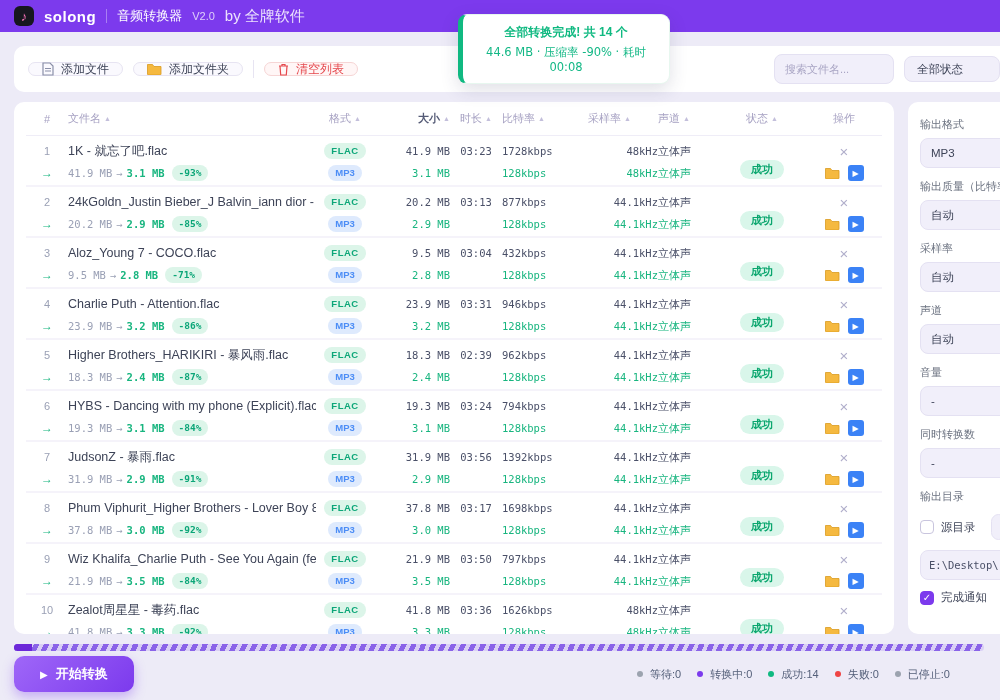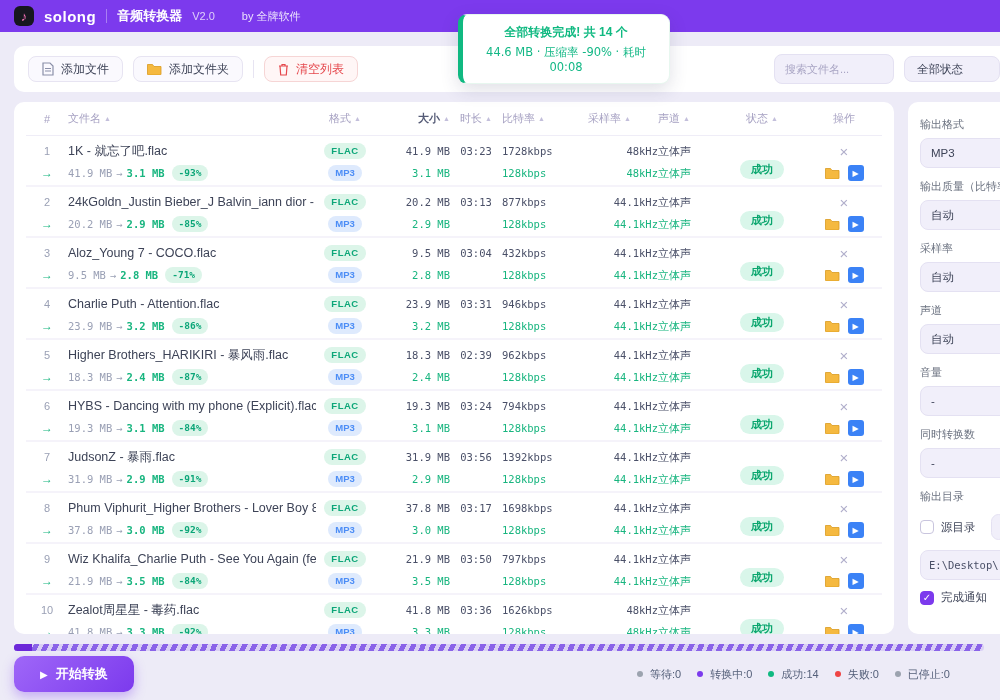--- a/index.html
+++ b/index.html
@@ -5,32 +5,32 @@
   * { margin:0; padding:0; box-sizing:border-box; }
   html,body { width:1000px; height:700px; overflow:hidden; }
   body { background:#EDEBF7; font-family:"Liberation Sans","DejaVu Sans",sans-serif; position:relative; }
   .frame { width:1032px; height:700px; position:relative; }
 
   
   .appbar { height:32px; background:#7C3AED; display:flex; align-items:center; padding:0 14px; gap:10px; }
   .logo-box { width:20px; height:20px; background:#17171F; border-radius:6px; display:flex; align-items:center; justify-content:center; color:#F472B6; font-size:13px; }
   .logo-text { color:#fff; font-weight:bold; font-size:15px; letter-spacing:.5px; }
   .appbar .vdiv { width:1px; height:14px; background:rgba(255,255,255,.35); }
-  .app-title { color:#fff; font-weight:bold; font-size:13px; }
+  .app-title { color:#fff; font-weight:normal; font-size:13px; }
   .app-version { color:rgba(255,255,255,.75); font-size:11px; }
-  .app-byline { color:rgba(255,255,255,.85); font-size:11px;margin-left:17px; }
+  .app-byline { color:rgba(255,255,255,.85); font-size:15px; }
 
   
   .toast { position:absolute; left:458px; top:8px; width:212px; background:#fff; border:1px solid #E7F7EF; border-left:5px solid #10B981; border-radius:9px; box-shadow:0 6px 18px rgba(50,50,90,.15); padding:9px 10px; text-align:center; z-index:20;margin-top:6px; }
   .toast .t1 { color:#10B981; font-size:12px; font-weight:bold; margin-bottom:4px; }
   .toast .t2 { color:#14B886; font-size:11.5px; font-family:"DejaVu Sans","Liberation Sans",sans-serif; }
 
   
   .toolbar { margin:14px 0 0 14px; width:1000px; height:46px; background:#fff; border-radius:10px; display:flex; align-items:center; padding:0 14px; gap:10px; }
-  .tbtn { height:26px; display:inline-flex; align-items:center; gap:7px; padding:0 13px; border:1px solid #E7E4F2; background:#FAF9FE; border-radius:8px; font-size:12px; color:#3D4357; cursor:pointer; }
+  .tbtn { height:14px; display:inline-flex; align-items:center; gap:7px; padding:0 13px; border:1px solid #E7E4F2; background:#FAF9FE; border-radius:8px; font-size:12px; color:#3D4357; cursor:pointer; }
   .tbtn.danger { border-color:#F6D5D5; background:#FFF6F6; color:#E5484D; }
   .toolbar .vdiv { width:1px; height:18px; background:#E7E4F2; }
   .toolbar .spacer { flex:1; }
   .search-input { width:120px; height:30px; border:1px solid #E4E1F2; background:#F1EFFA; border-radius:8px; padding:0 10px; font-size:11px; color:#3D4357; outline:none; font-family:inherit; }
   .search-input::placeholder { color:#A9A5C4; }
   .filter-box { height:26px; min-width:96px; border:1px solid #E4E1F2; background:#F1EFFA; border-radius:8px; display:flex; align-items:center; padding:0 12px; font-size:11.5px; color:#3D4357; cursor:pointer; }
 
   
   .main { display:flex; gap:14px; margin:10px 0 0 14px; height:532px; }
   .table-card { width:880px; background:#fff; border-radius:10px; padding:0 12px; overflow:hidden; }

